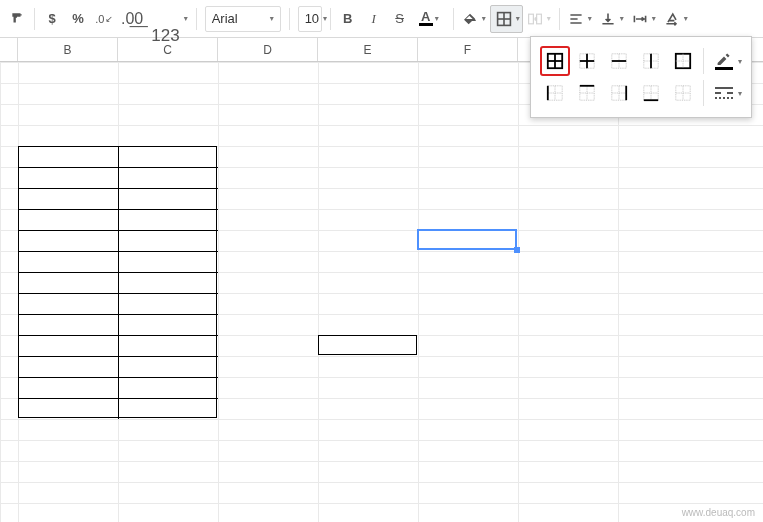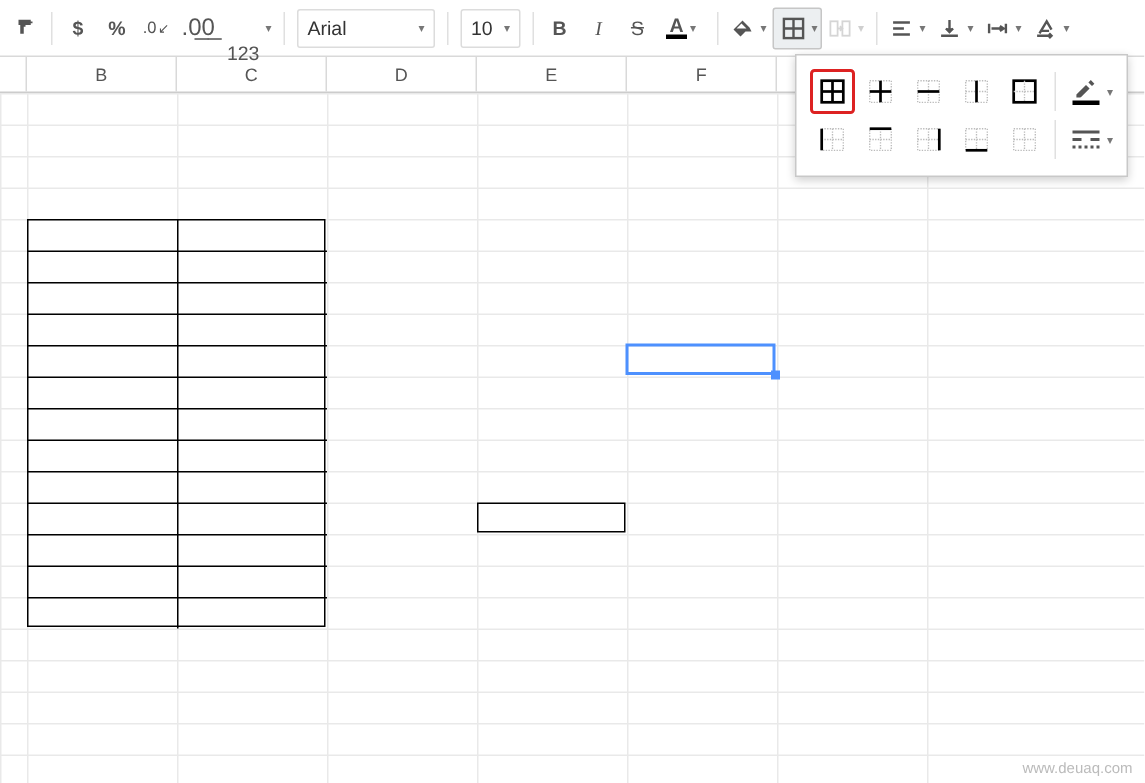--- a/index.html
+++ b/index.html
@@ -27,22 +27,22 @@
     cursor: pointer;
     color: #555;
   }
   .tsep { width: 1px; height: 22px; background: #e0e0e0; margin: 0 4px; }
   .dropdown-arrow { font-size: 8px; color: #777; margin-left: 4px; }
   .fontbox, .sizebox {
     height: 26px; border: 1px solid #dcdcdc; border-radius: 2px;
     display: inline-flex; align-items: center; padding: 0 6px;
     margin: 0 4px; background: #fff; cursor: pointer;
   }
-  .fontbox { width: 92px; justify-content: space-between; }
-  .sizebox { width: 40px; justify-content: space-between; }
+  .fontbox { width: 76px; justify-content: space-between; }
+  .sizebox { width: 24px; justify-content: space-between; }
   .icon-sq { width: 14px; height: 14px; }
   .borders-active {
     background: #eceff1;
     border: 1px solid #c6c6c6;
     border-radius: 2px;
   }
   .merge-disabled { opacity: 0.35; cursor: default; }
   .popup {
     position: absolute;
     top: 36px; left: 530px;
@@ -103,21 +103,21 @@
         <path fill="#555" d="M18 4V2H4v6h2v10h4V10h2V8h6V6h2V4h-2z"></path>
       </svg>
   </div>
   <div class="tsep"></div>
 
   <div class="tbtn" style="font-weight:bold;">$</div>
   <div class="tbtn" style="font-weight:bold;">%</div>
   <div class="tbtn" style="font-size:11px;">.0<span style="font-size:9px;margin-left:1px;">↙</span></div>
   <div class="tbtn" style="font-size:16px;">.0̲0̲</div>
   <div class="tbtn">
-    <span style="font-size:13px;margin-top:34px;">123</span>
+    <span style="font-size:17px;margin-top:34px;">123</span>
       <span class="dropdown-arrow">▾</span>
   </div>
   <div class="tsep"></div>
 
   <div class="fontbox">
     <span>Arial</span>
     <span class="dropdown-arrow">▾</span>
   </div>
   <div class="tsep"></div>
 

